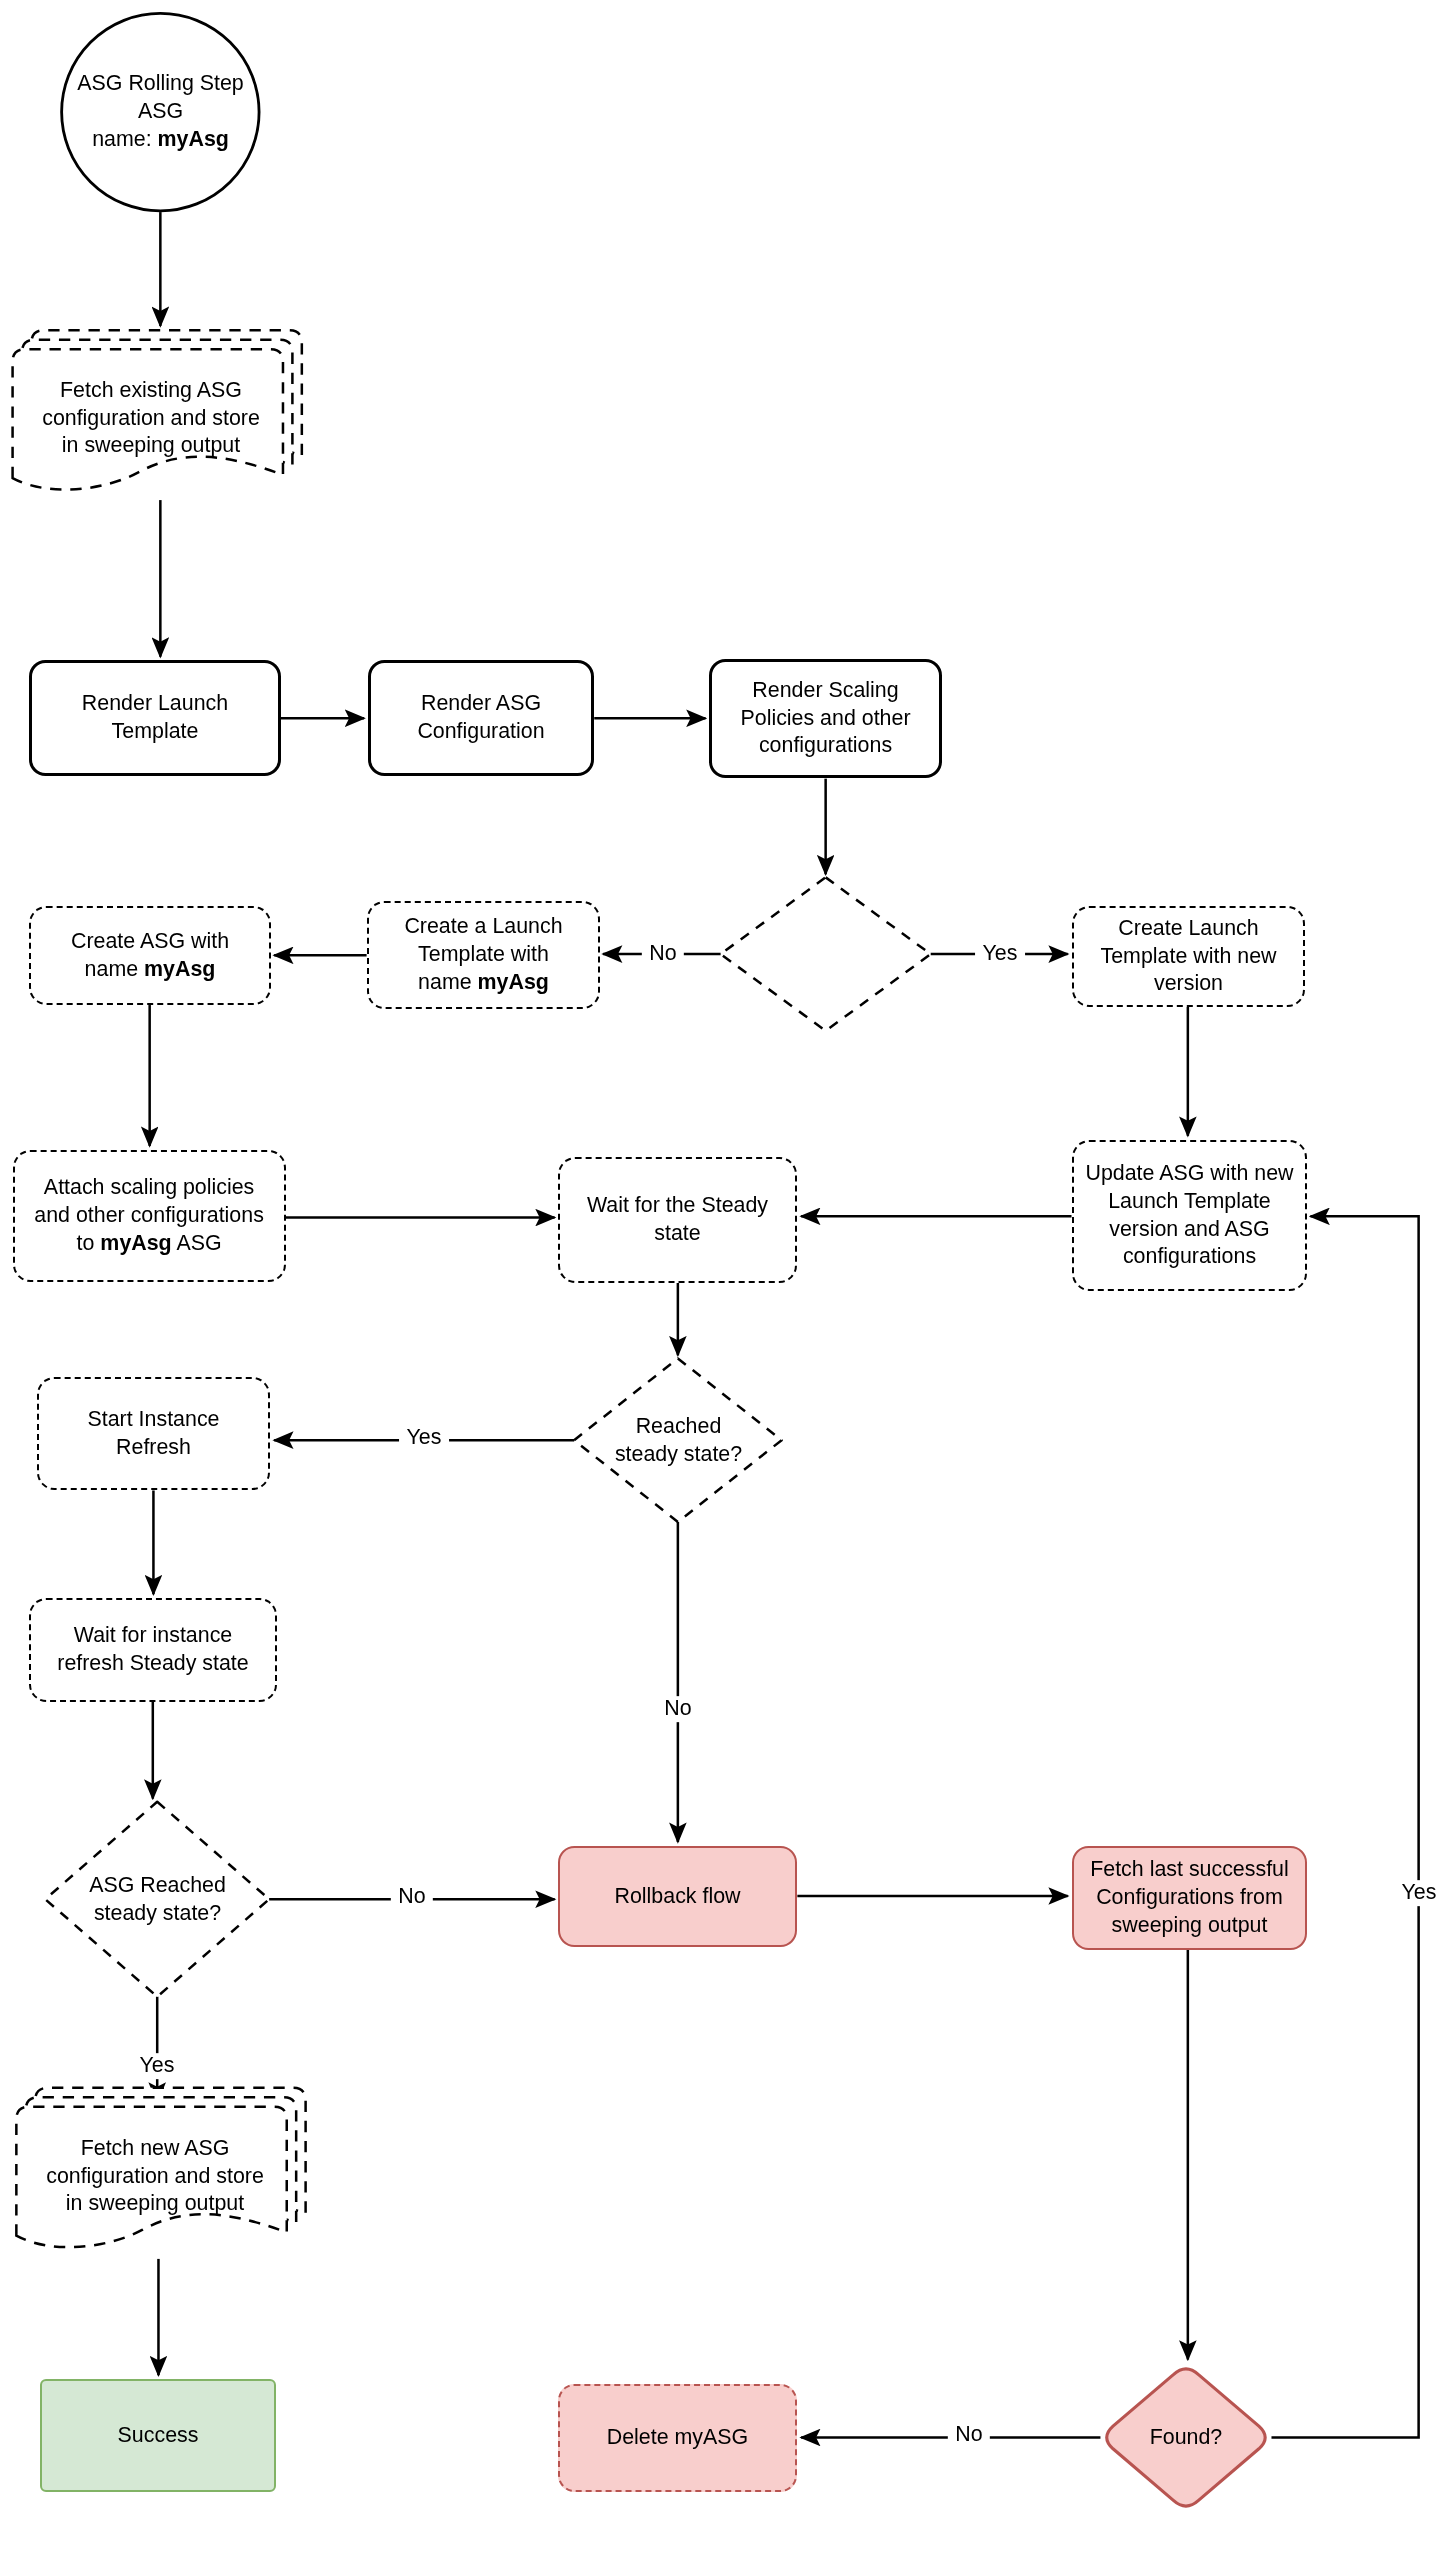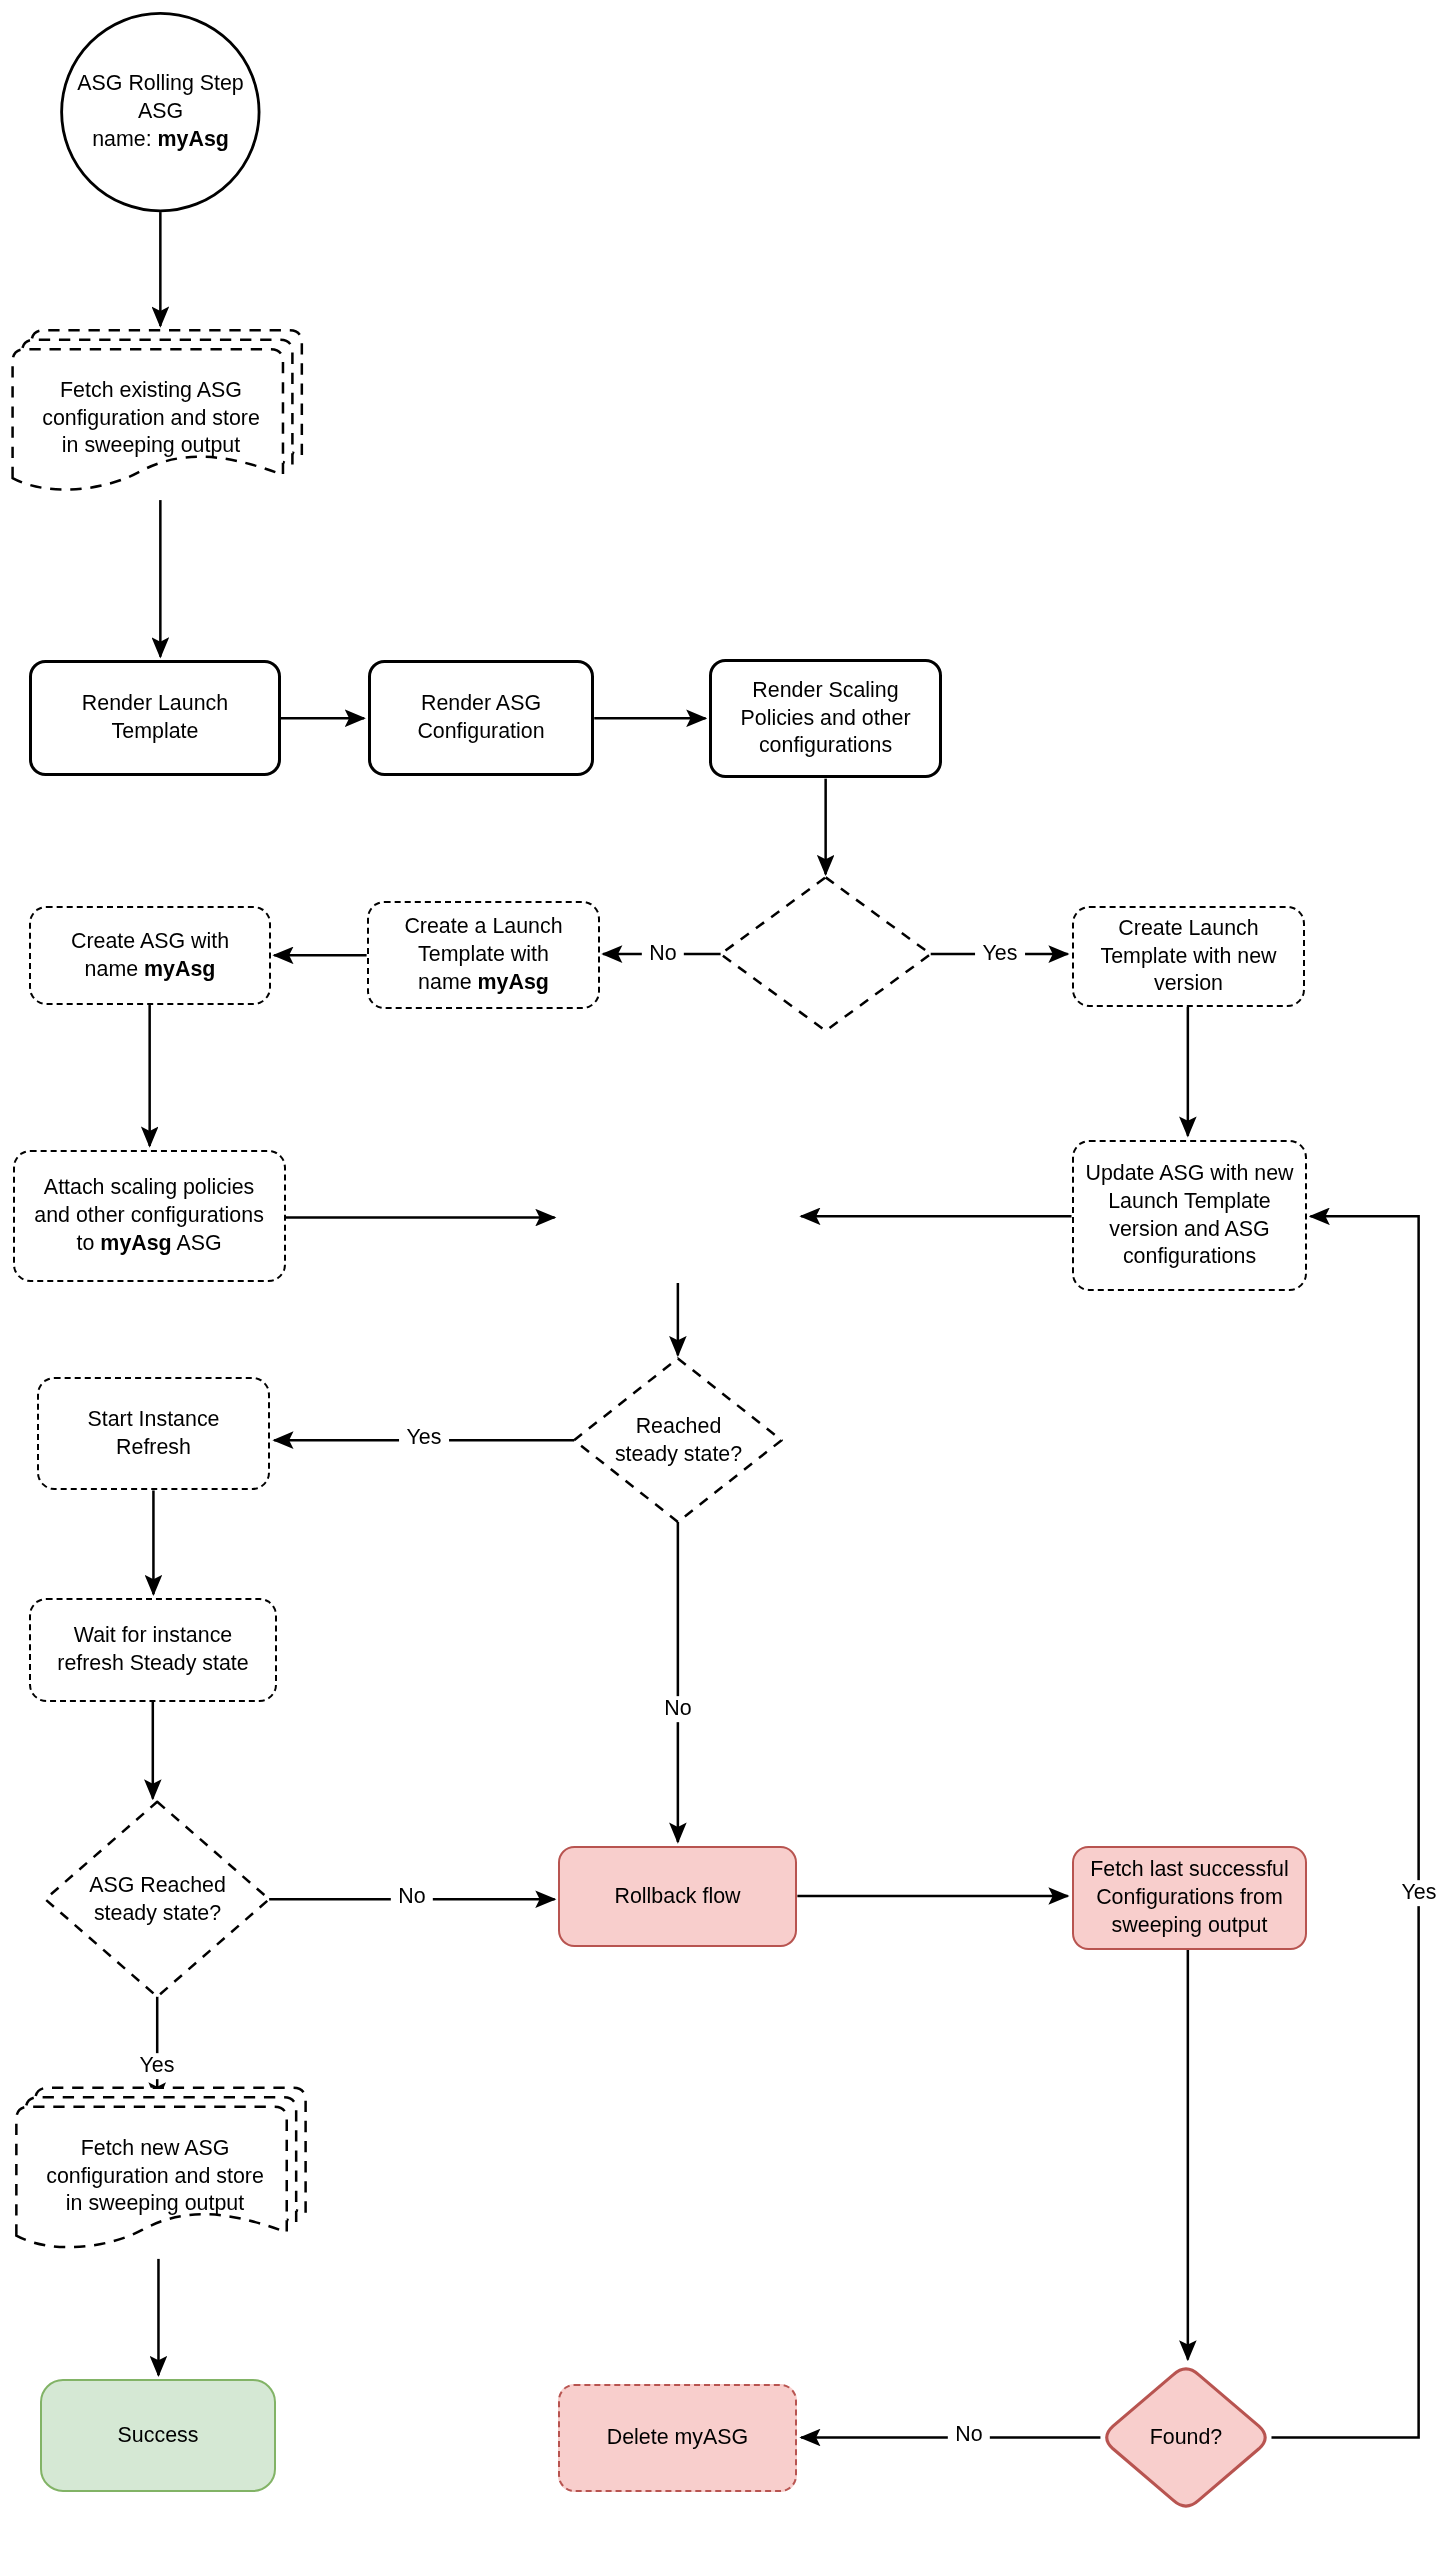--- a/index.html
+++ b/index.html
@@ -10,21 +10,21 @@
   .node {
     position:absolute; box-sizing:border-box;
     display:flex; flex-direction:column; align-items:center; justify-content:center;
     text-align:center; font-size:21.4px; line-height:1.3; background:#fff;
   }
   .pre { white-space:pre-line; }
   .dashedbx { border:2.5px dashed #000; border-radius:17.6px; }
   .solidbx  { border:3.1px solid #000; border-radius:16.4px; }
   .pinkbx   { background:var(--pink-fill); border:2.5px solid var(--red-border); border-radius:16.4px; }
   .pinkdash { background:var(--pink-fill); border:2.5px dashed var(--red-border); border-radius:16.4px; }
-  .greenbx  { background:var(--green-fill); border:2.5px solid var(--green-border); border-radius:23px; }
+  .greenbx  { background:var(--green-fill); border:2.5px solid var(--green-border); border-radius:6px; }
   .overlay  { background:transparent; border:none; }
   .b { font-weight:bold; }
 
   .lbl {
     position:absolute; transform:translate(-50%,-50%);
     background:#fff; padding:0 7.5px; font-size:21.4px; line-height:1.2;
   }
 
   #legend {
     position:absolute; left:670px; top:48px; width:698px; height:204px;
@@ -132,20 +132,22 @@
   <div class="node dashedbx pre" style="left:1072px; top:906px; width:233px; height:101px;">Create Launch
 Template with new
 version</div>
 
   <div class="node dashedbx" style="left:12.6px; top:1150px; width:273px; height:132px;">
     <div>Attach scaling policies</div>
     <div>and other configurations</div>
     <div><span>to </span><span class="b">myAsg</span><span> ASG</span></div>
   </div>
 
+  <div class="node dashedbx pre" style="left:558px; top:1157px; width:239px; height:126px;">Wait for the Steady
+state</div>
 
   <div class="node dashedbx pre" style="left:1072px; top:1140px; width:235px; height:151px;">Update ASG with new
 Launch Template
 version and ASG
 configurations</div>
 
   <div class="node overlay pre" style="left:584px; top:1387px; width:189px; height:107px;">Reached
 steady state?</div>
 
   <div class="node dashedbx pre" style="left:37px; top:1377px; width:233px; height:113px;">Start Instance

